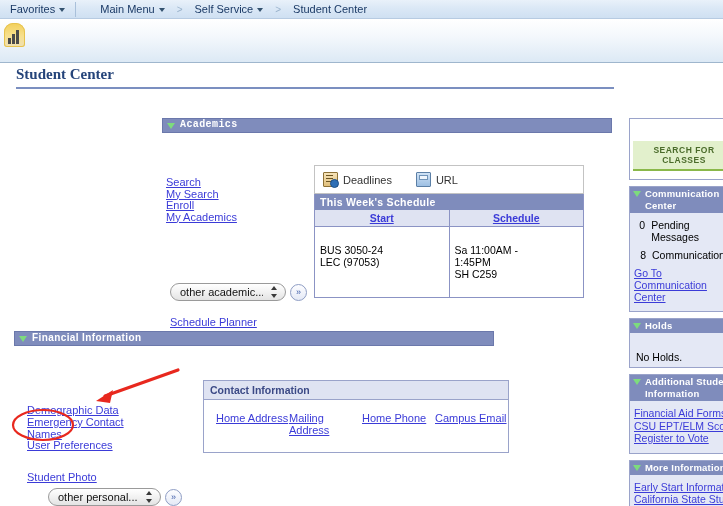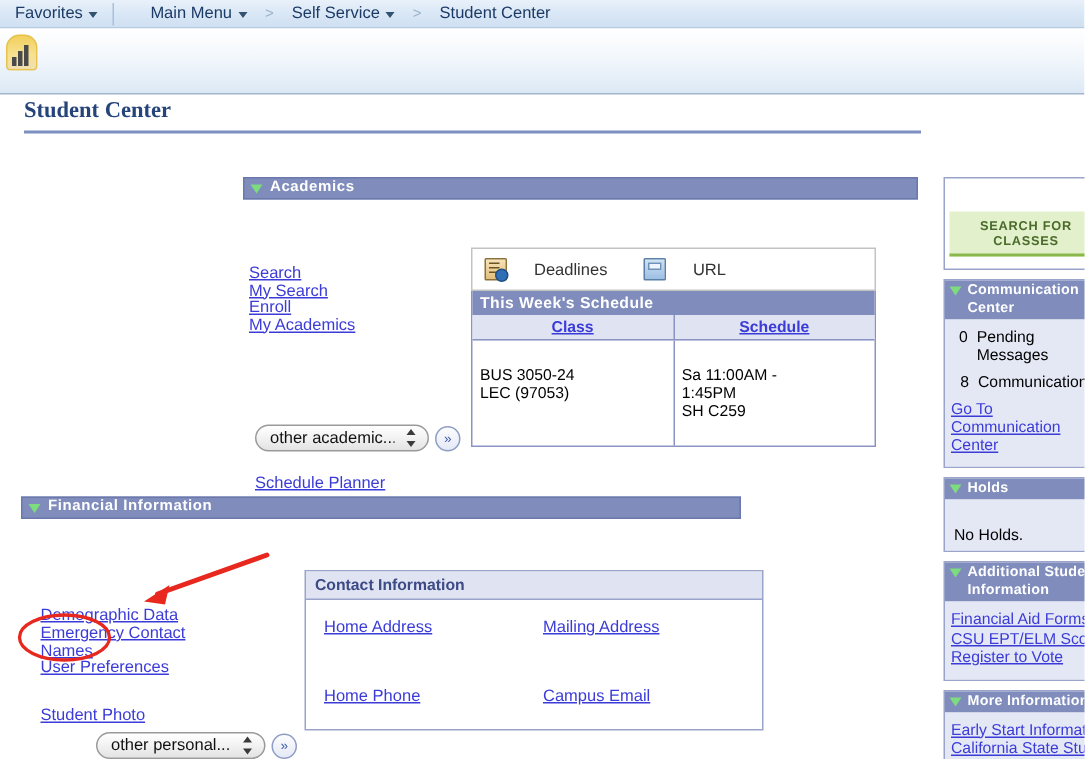--- a/index.html
+++ b/index.html
@@ -74,35 +74,35 @@
   }
   .tri-down {
     width: 0; height: 0; border-left: 4px solid transparent;
     border-right: 4px solid transparent; border-top: 6px solid #7ddc7d;
     display: inline-block;
   }
   .grp-header-label { position: relative; top: -1px; }
 
   
   .academics { position: absolute; left: 162px; top: 118px; width: 450px; }
-  .academics .grp-header { width: 450px; }
+  .academics .grp-header { width: 450px; font-family: Liberation Mono, monospace; }
   .acad-body { position: relative; height: 145px; }
   .acad-links { position: absolute; left: 4px; top: 44px; line-height: 11.5px; }
   .lnk {
     color: #3b3bd8; text-decoration: underline; font-size: 11px; cursor: pointer;
     display: inline-block;
   }
 
   .sched-box { position: absolute; left: 152px; top: 32px; width: 270px; }
   .icon-row {
     border: 1px solid #c3c3c3; background: #fff; height: 29px;
     display: flex; align-items: center; padding-left: 8px; gap: 24px;
     box-sizing: border-box;
   }
-  .icon-item { display: flex; align-items: center; gap: 18px; font-size: 11px; color: #333; }
+  .icon-item { display: flex; align-items: center; gap: 5px; font-size: 11px; color: #333; }
   .ic { width: 13px; height: 13px; position: relative; display: inline-block; }
   .ic-deadlines {
     background: linear-gradient(to bottom,#f6e3b8,#e0bf7c);
     border: 1px solid #8d7136; border-radius: 1px;
   }
   .ic-deadlines::before {
     content: ""; position: absolute; left: 2px; top: 2px; width: 7px; height: 1px;
     background: #6b5423; box-shadow: 0 3px 0 #6b5423, 0 6px 0 #6b5423;
   }
   .ic-deadlines::after {
@@ -176,25 +176,25 @@
 
   .contact-box {
     position: absolute; left: 189px; top: 34px; width: 306px;
     border: 1px solid #9aa3ca; background: #fff; box-sizing: border-box;
   }
   .contact-title {
     background: #dfe3f2; color: #3c4a86; font-weight: bold; font-size: 10.5px;
     padding: 3px 6px; border-bottom: 1px solid #9aa3ca;
   }
   .contact-grid {
-    display: grid; grid-template-columns: 1fr 1fr;
+    display: grid; grid-template-columns: 1fr 1fr 1fr 1fr;
     row-gap: 34px; padding: 12px 0 16px 12px;
   }
 
-  .bottom-sel { position: absolute; left: 30px; top: 488px; padding-left: 34px; }
+  .bottom-sel { position: absolute; left: 14px; top: 488px; padding-left: 34px; }
 
   
   .rightcol { position: absolute; left: 629px; top: 118px; width: 110px; }
   .rc-box { border: 1px solid #9aa3ca; background: #fff; box-sizing: border-box; margin-bottom: 6px; }
   .rc-header {
     background: #7f8cbc; color: #fff; font-size: 9.5px; font-weight: bold;
     padding: 1px 3px; display: flex; align-items: flex-start; gap: 4px;
     line-height: 12px; letter-spacing: .2px;
   }
   .rc-header .tri-down { margin-top: 3px; flex: none; }
@@ -279,21 +279,21 @@
           </span>
           <span class="icon-item">
             <span class="ic ic-url"></span>
             <span>URL</span>
           </span>
         </div>
         <div class="sched-tbl">
           <div class="sched-title">This Week's Schedule</div>
           <div class="sched-head">
             <div>
-              <span>Class</span>
+              <span>Start</span>
             </div>
             <div>
               <span>Schedule</span>
             </div>
           </div>
           <div class="sched-row">
             <div style="white-space:pre-line">BUS 3050-24
 LEC (97053)</div>
             <div style="white-space:pre-line">Sa 11:00AM -
 1:45PM

